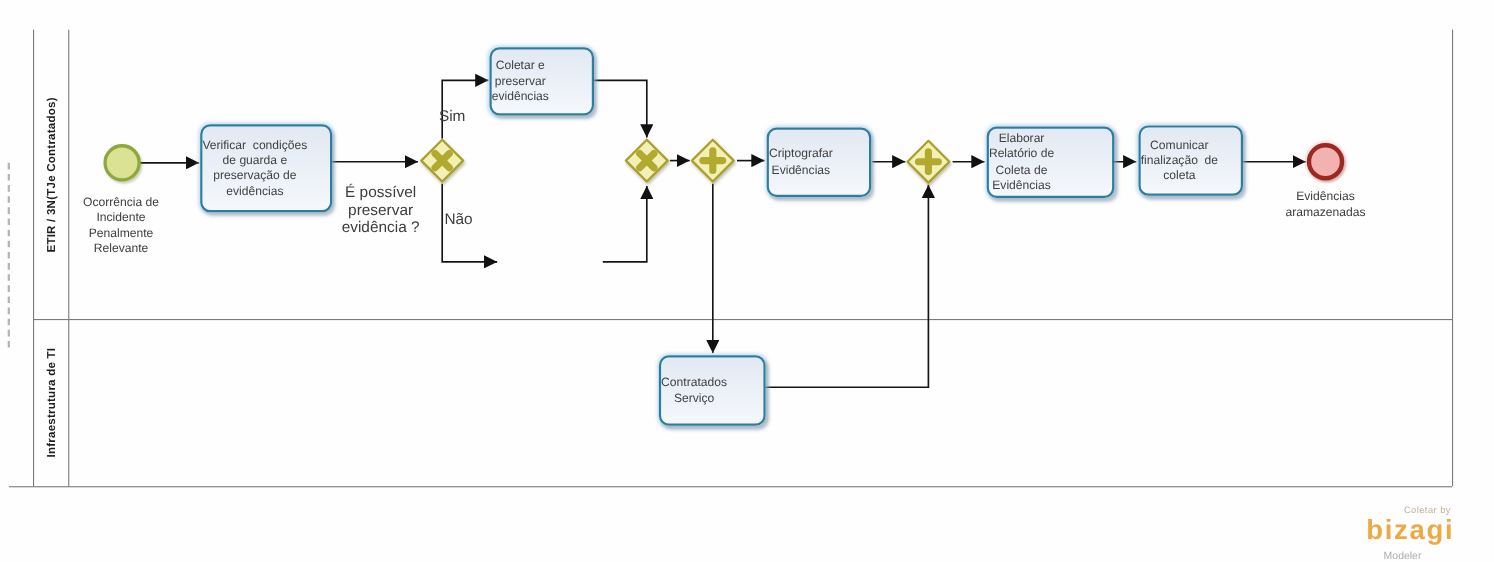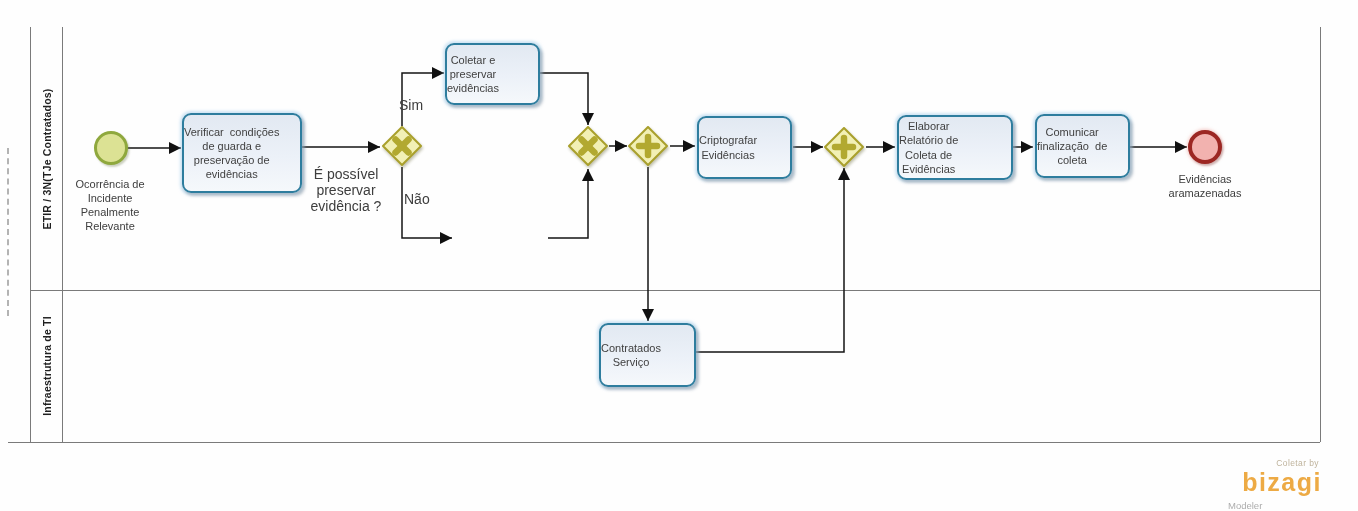--- a/index.html
+++ b/index.html
@@ -35,21 +35,21 @@
     position:absolute;text-align:center;font-size:11px;line-height:1.28;
     white-space:pre-wrap;color:#3d3d3d;
   }
   .edge-label{position:absolute;font-size:14px;color:#3d3d3d;white-space:pre-wrap;}
   .gw{position:absolute;width:44px;height:44px;}
   .gw svg{filter:drop-shadow(1.5px 2px 1.5px rgba(115,115,70,.45));}
   #connectors{position:absolute;left:0;top:0;pointer-events:none;}
   .logo{position:absolute;left:1226px;top:459px;width:96px;line-height:1;}
   .logo .powered{font-size:8.5px;color:#bfb39c;text-align:right;padding-right:3px;letter-spacing:.4px;}
   .logo .brand{font-size:25px;font-weight:bold;color:#edaa44;text-align:right;letter-spacing:1.5px;margin-top:2px;}
-  .logo .modeler{font-size:9.5px;color:#adadad;text-align:left;margin-top:6px;padding-left:2px;}
+  .logo .modeler{font-size:9.5px;color:#adadad;text-align:center;margin-top:6px;padding-left:2px;}
 </style>
 </head>
 <body>
 
 <div id="canvas">
 
   <div class="pool-cut-line"></div>
   <div class="vline" style="left:30px;top:27px;height:415px"></div>
   <div class="vline" style="left:62px;top:27px;height:415px"></div>
   <div class="vline" style="left:1320px;top:27px;height:415px"></div>

